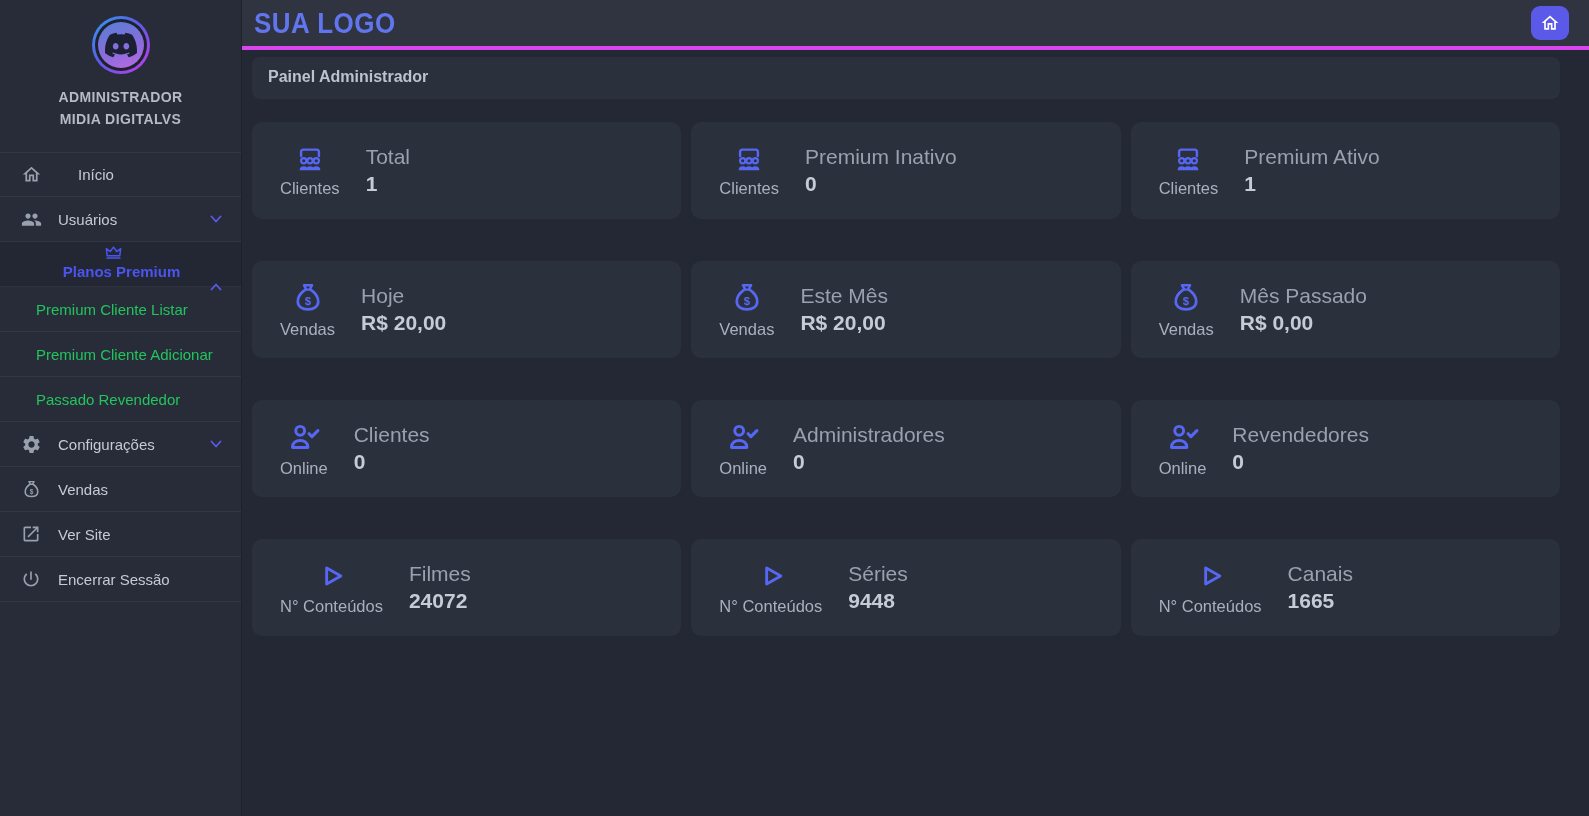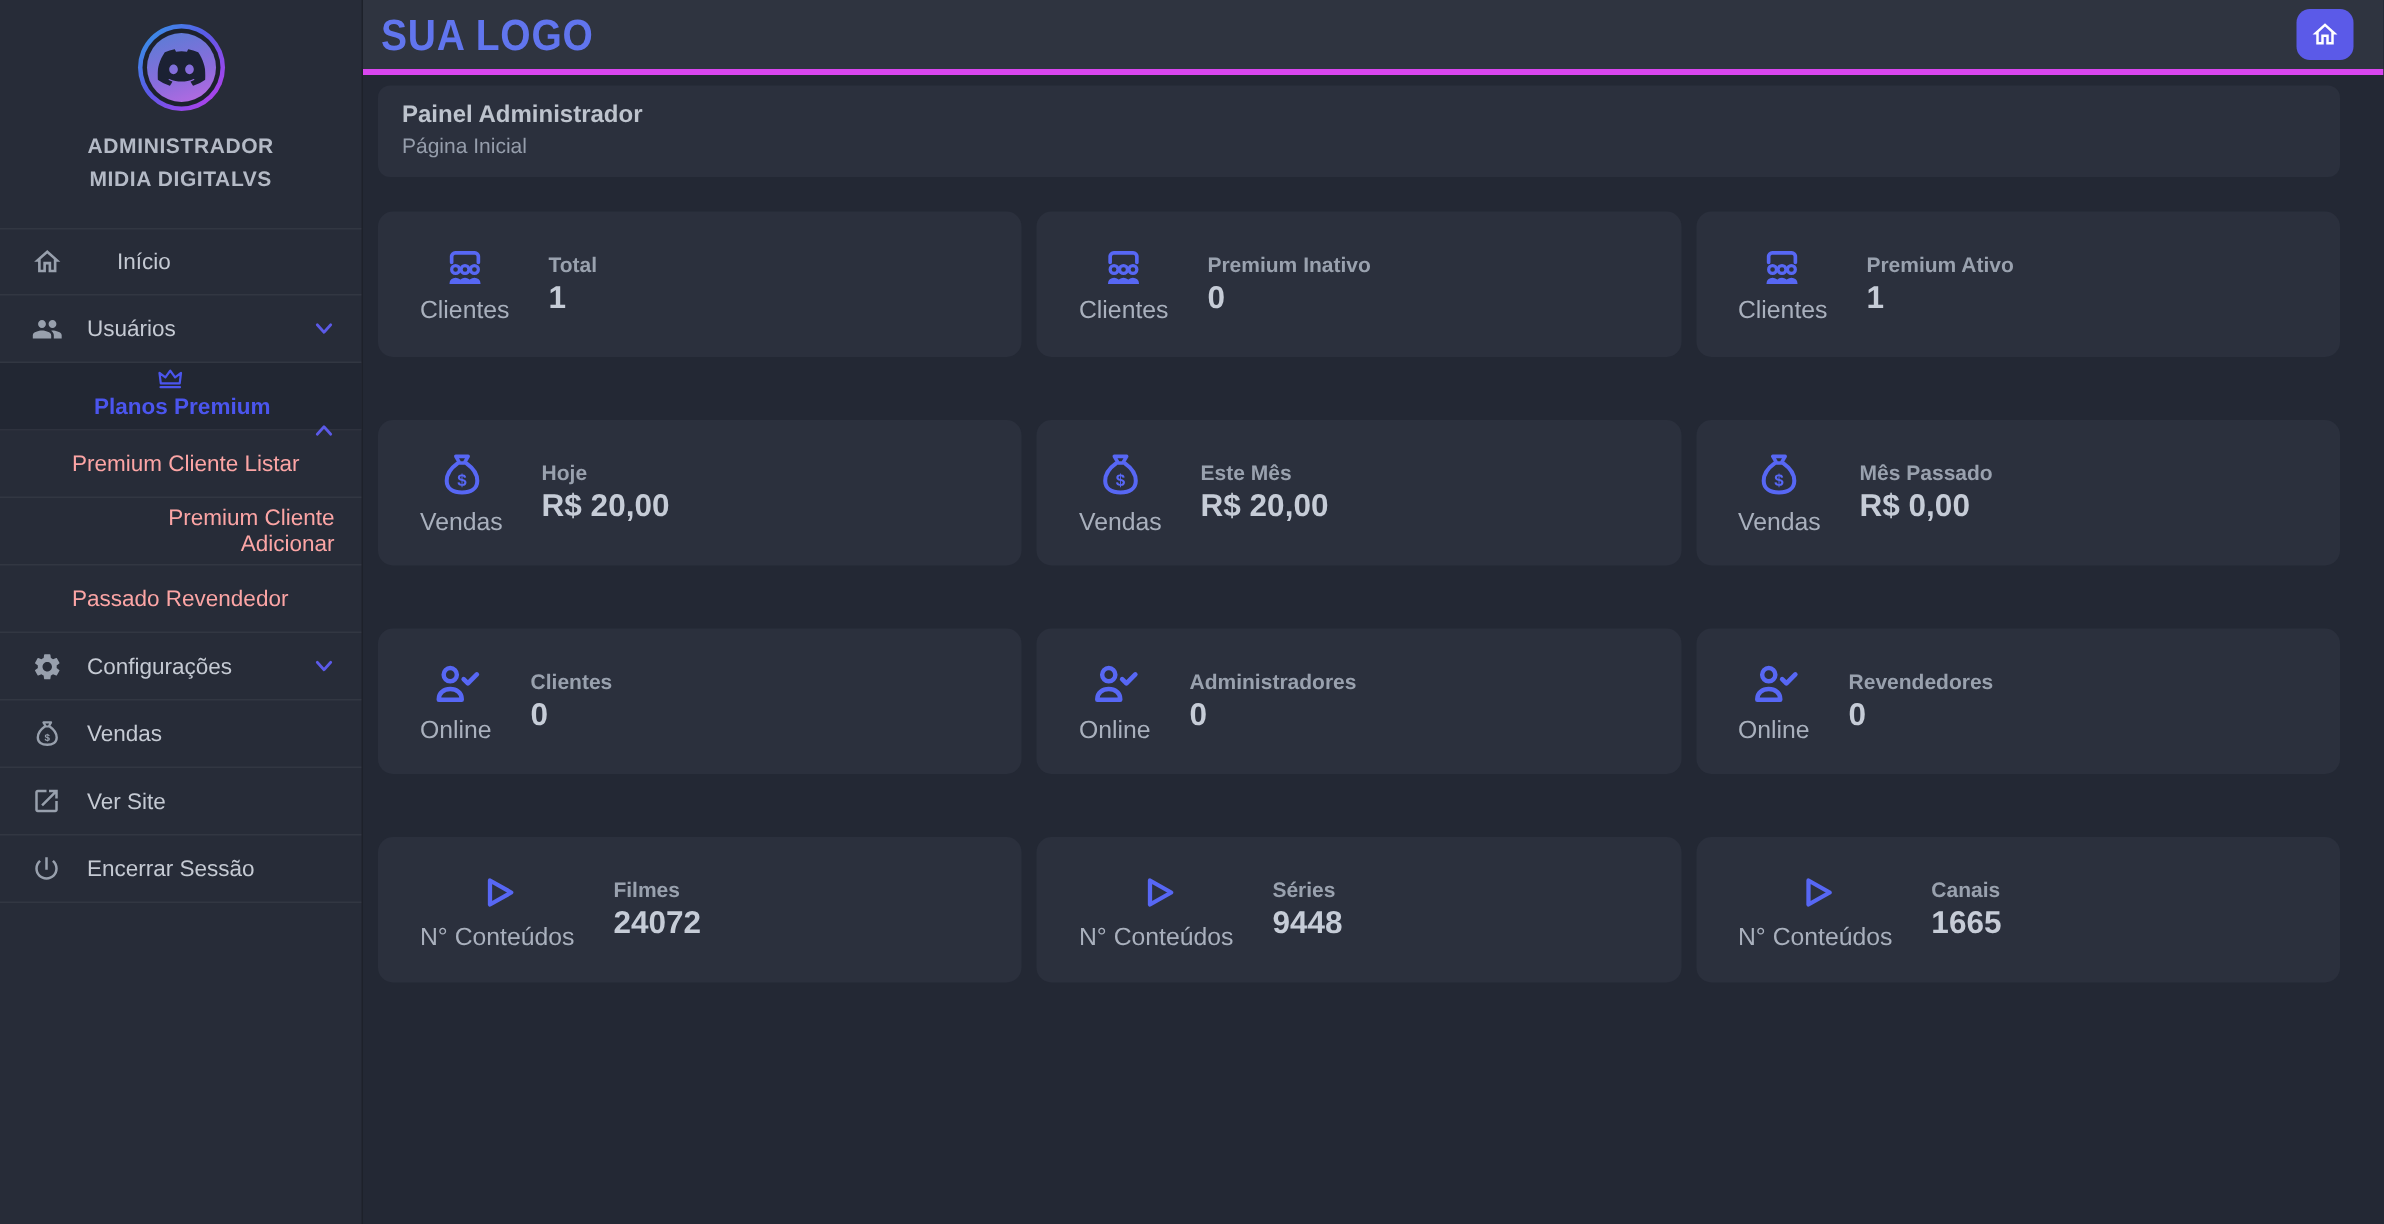--- a/index.html
+++ b/index.html
@@ -55,21 +55,21 @@
   .nav-item{
     position:relative;height:45px;display:flex;align-items:center;
     padding:0 18px 0 20px;cursor:pointer;
     border-bottom:1px solid var(--divider);
     font-size:15px;color:#c5cad3;
   }
   .nav-item:first-child{border-top:1px solid var(--divider);gap:20px;}
   .nav-item .nav-ic{width:22px;display:flex;justify-content:center;margin-right:16px;}
   .nav-item .chev{margin-left:auto;display:flex;}
   .nav-item.active{background:var(--sidebar-active-bg);color:var(--active-text);font-weight:bold;flex-direction:column;}
-  .nav-item.sub{padding-left:48px;color:#fca5a5;text-align:right;}
+  .nav-item.sub{padding-left:36px;color:#22c55e;}
 
   
   .main{flex:1;display:flex;flex-direction:column;height:100%;}
   .topbar{
     height:50px;min-height:50px;background:var(--topbar-bg);
     display:flex;align-items:center;
     padding:0 20px 0 12px;
     border-bottom:4px solid #d946ef;
   }
   .brand{
@@ -96,21 +96,21 @@
     display:grid;grid-template-columns:repeat(3,1fr);
     column-gap:10px;row-gap:42px;
   }
   .card{
     height:97px;background:var(--card-bg);border-radius:10px;
     display:flex;align-items:center;padding-left:28px;
   }
   .icon-block{display:flex;flex-direction:column;align-items:center;margin-right:26px;}
   .icon-block .group-lbl{margin-top:5px;font-size:16.5px;color:var(--text-group);white-space:nowrap;}
   .value-block{display:flex;flex-direction:column;}
-  .value-block .lbl{font-size:14px;color:var(--text-label);white-space:nowrap;font-weight:bold;}
+  .value-block .lbl{font-size:21px;color:var(--text-label);white-space:nowrap;}
   .value-block .val{font-size:21px;font-weight:bold;color:var(--text-main);margin-top:3px;}
 
   svg{display:block;}
   .ic-gray{fill:#98a0ad;}
   .stroke-acc{stroke:var(--card-icon);fill:none;}
   .fill-acc{fill:var(--card-icon);}
   .stroke-active{stroke:var(--active-text);fill:none;}
 </style>
 </head>
 <body>
@@ -233,21 +233,20 @@
       <button class="home-btn">
         <svg width="20" height="20" viewBox="0 0 24 24">
             <path fill="#ffffff" d="M12 5.69l5 4.5V18h-2v-6H9v6H7v-7.81l5-4.5M12 3L2 12h3v8h6v-6h2v6h6v-8h3L12 3z"></path>
           </svg>
       </button>
     </header>
 
     <section class="content">
       <div class="bc-card">
         <div class="bc-title">Painel Administrador</div>
-        <div class="bc-sub">Página Inicial</div>
       </div>
 
       <div class="grid">
 
         <div class="card">
           <div class="icon-block">
             <svg width="34" height="30" viewBox="0 0 36 32">
               <path class="stroke-acc" stroke-width="2.6" stroke-linecap="round" d="M8.5 12.8 V8.6 A2.6 2.6 0 0 1 11.1 6 h13.8 a2.6 2.6 0 0 1 2.6 2.6 v4.2"></path>
               <circle class="stroke-acc" stroke-width="2.3" cx="11.3" cy="17.8" r="2.8"></circle>
                 <circle class="stroke-acc" stroke-width="2.3" cx="18" cy="17.8" r="2.8"></circle>

